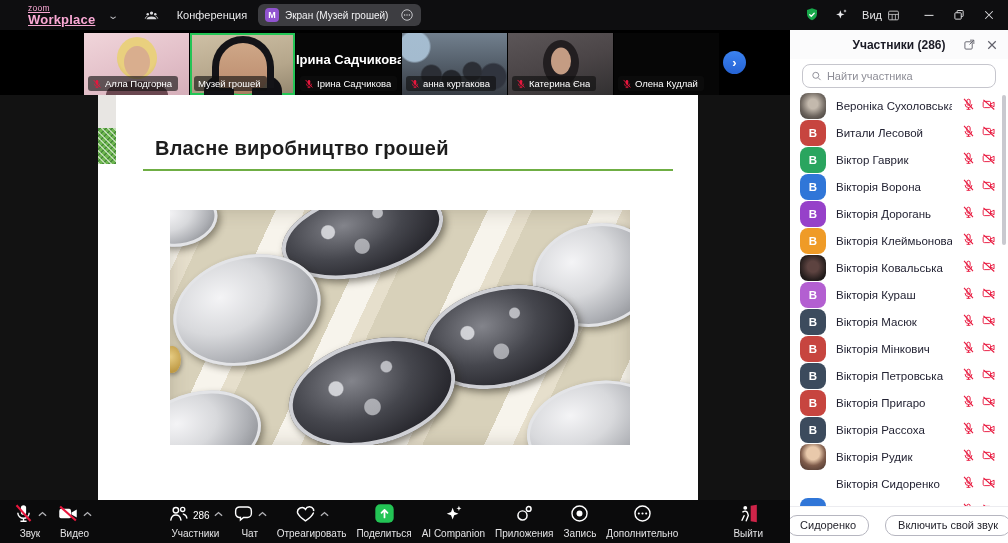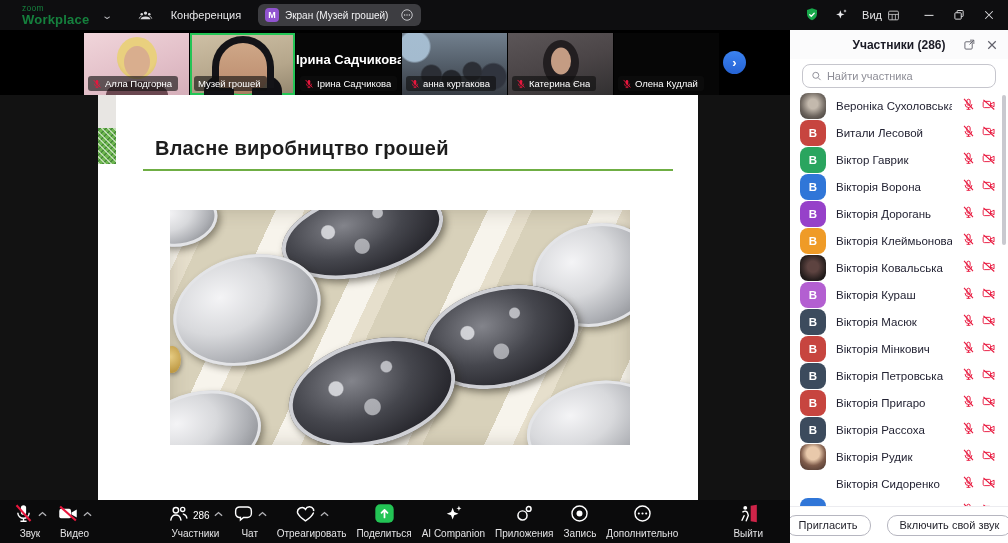--- a/index.html
+++ b/index.html
@@ -2,21 +2,21 @@
 <html><head>
 <meta charset="utf-8">
 <style>
   * { margin:0; padding:0; box-sizing:border-box; }
   html,body { width:1008px; height:543px; }
   body { font-family:"Liberation Sans","DejaVu Sans",sans-serif; background:#000; }
   .app { position:relative; width:1008px; height:543px; overflow:hidden; background:#121212; }
 
   
   .topbar { position:absolute; left:0; top:0; width:1008px; height:30px; background:#0e0e10; display:flex; align-items:center; z-index:30; }
-  .logo { margin-left:22px; color:#15803d; line-height:1; cursor:default; }
+  .logo { margin-left:28px; color:#f9a8d4; line-height:1; cursor:default;text-decoration:underline; }
   .logo .l1 { font-size:8.5px; letter-spacing:.3px; margin-bottom:1px; }
   .logo .l2 { font-size:13px; font-weight:bold; letter-spacing:.2px; }
   .top-chev { color:#b9b9bd; font-size:10px; margin-left:14px; transform:scaleX(1.4); }
   .meeting-tab { display:flex; align-items:center; gap:18px; margin-left:26px; color:#e8e8ea; font-size:11px; }
   .active-tab { position:absolute; left:258px; top:4px; height:22px; width:163px; background:#3d3d41; border-radius:6px; display:flex; align-items:center; gap:6px; padding:0 7px; }
   .m-badge { width:14px; height:14px; border-radius:4px; background:#9154d0; color:#fff; font-size:9px; font-weight:bold; display:flex; align-items:center; justify-content:center; flex:none; }
   .active-tab .t-label { color:#f2f2f4; font-size:10px; white-space:nowrap; flex:1; }
   .top-right { margin-left:auto; display:flex; align-items:center; gap:13px; padding-right:13px; }
   .view-group { display:flex; align-items:center; gap:5px; color:#e3e3e5; font-size:11px; }
   .win-ctl { display:flex; align-items:center; gap:18px; margin-left:10px; }
@@ -545,21 +545,21 @@
             <span><svg width="14" height="13" viewBox="0 0 18 16">
                 <rect x="1.5" y="4" width="9.5" height="8" rx="1.5" fill="none" stroke="#e8173d" stroke-width="1.2"></rect>
                 <path d="M11 7.5l4.5-2.5v6L11 8.5" fill="none" stroke="#e8173d" stroke-width="1.2"></path>
                 <path d="M1.8 2l14 12.4" stroke="#e8173d" stroke-width="1.4"></path>
               </svg></span>
           </div>
         </div>
       </div>
     <div class="sb-scrollbar"></div>
     <div class="sb-foot">
-      <button class="sb-btn">Пригласить</button>
+      <button class="sb-btn">Сидоренко</button>
       <button class="sb-btn">Включить свой звук</button>
     </div>
   </aside>
 
   <footer class="toolbar" id="toolbar">
       <div class="tb-item">
         <div class="tb-iconrow">
           <span><svg width="21" height="21" viewBox="0 0 24 24">
               <rect x="9" y="2.5" width="6" height="11" rx="3" fill="#fff"></rect>
               <path d="M5.5 11a6.5 6.5 0 0 0 13 0" stroke="#fff" stroke-width="1.6" fill="none"></path>

